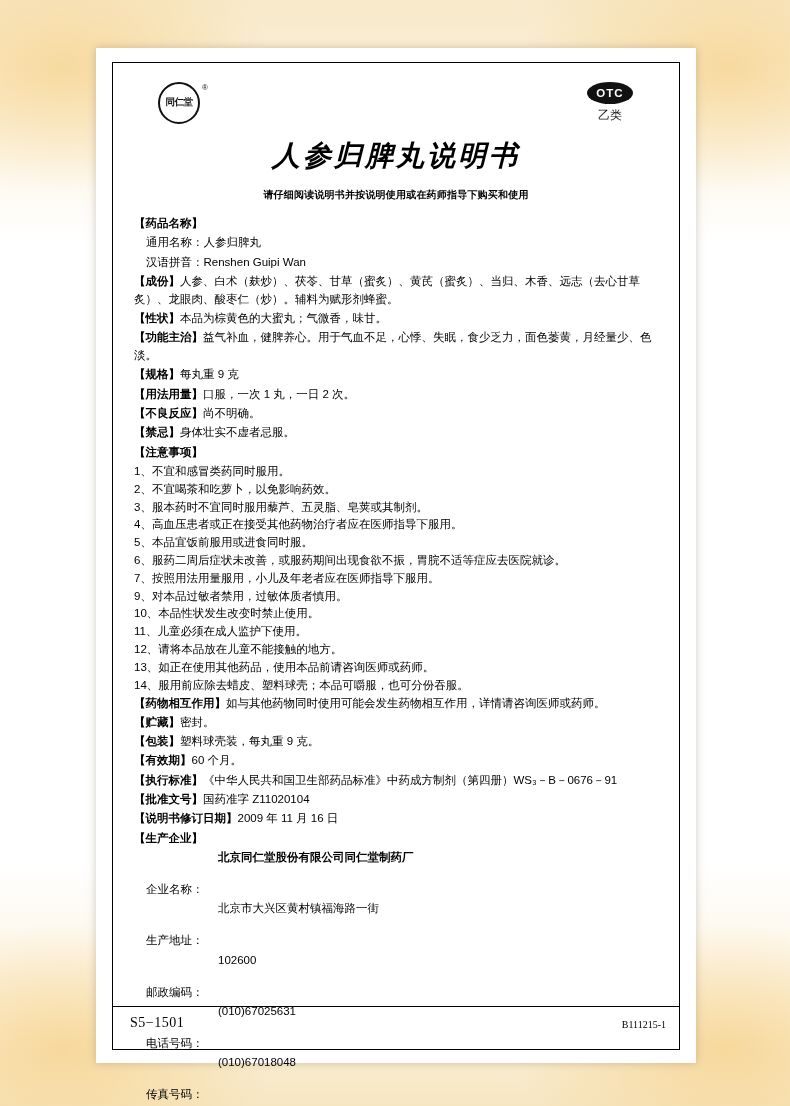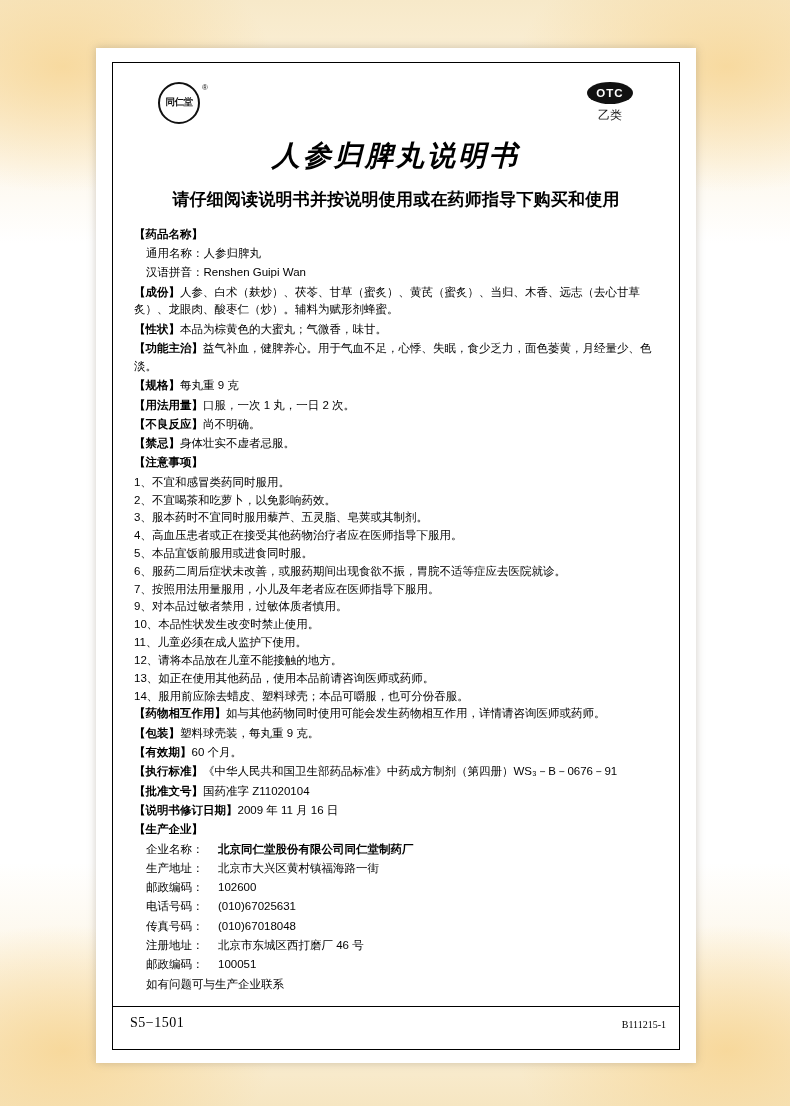--- a/index.html
+++ b/index.html
@@ -151,21 +151,21 @@
     font-weight: bold;
     font-size: 28px;
     letter-spacing: 3px;
     margin: 2px 0 0 0;
     color: #000;
     font-style: italic;
   }
   .doc-sub {
     text-align: center;
     font-weight: bold;
-    font-size: 17px;
+    font-size: 10px;
     letter-spacing: 0.2px;
     margin-top: 10px;
     margin-bottom: 12px;
     color: #000;
   }
 
   .line {
     margin: 0 0 1.5px 0;
     word-break: break-all;
   }
@@ -189,20 +189,21 @@
     margin-top: 1px;
   }
   .kv {
     display: flex;
     margin: 0 0 1.5px 0;
     padding-left: 12px;
   }
   .kv .k {
     width: 72px;
     flex: 0 0 72px;
+    margin-top: 32px;
   }
   .kv .v {
     flex: 1 1 auto;
   }
   .kv .v.brand {
     font-family: "Liberation Serif", serif;
     font-weight: bold;
   }
   .tail-note {
     padding-left: 12px;
@@ -319,20 +320,23 @@
       <div class="hang">11、儿童必须在成人监护下使用。</div>
       <div class="hang">12、请将本品放在儿童不能接触的地方。</div>
       <div class="hang">13、如正在使用其他药品，使用本品前请咨询医师或药师。</div>
       <div class="hang">14、服用前应除去蜡皮、塑料球壳；本品可嚼服，也可分份吞服。</div>
     </div>
 
     <div class="line">
       <span class="lbl">【药物相互作用】</span><span>如与其他药物同时使用可能会发生药物相互作用，详情请咨询医师或药师。</span>
     </div>
 
+    <div class="line">
+      <span class="lbl">【贮藏】</span><span>密封。</span>
+    </div>
 
     <div class="line">
       <span class="lbl">【包装】</span><span>塑料球壳装，每丸重 9 克。</span>
     </div>
 
     <div class="line">
       <span class="lbl">【有效期】</span><span>60 个月。</span>
     </div>
 
     <div class="line">

